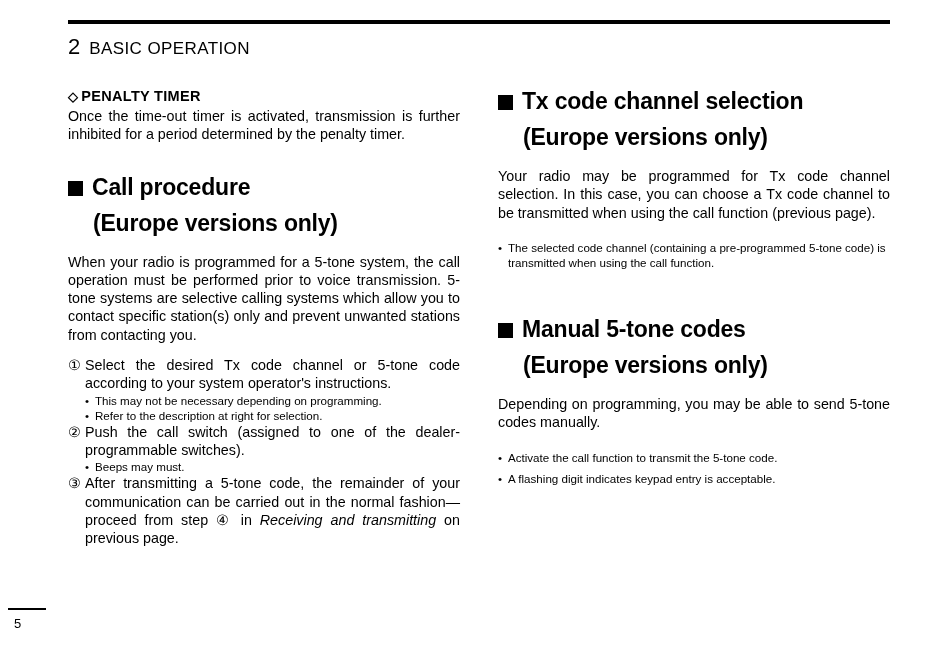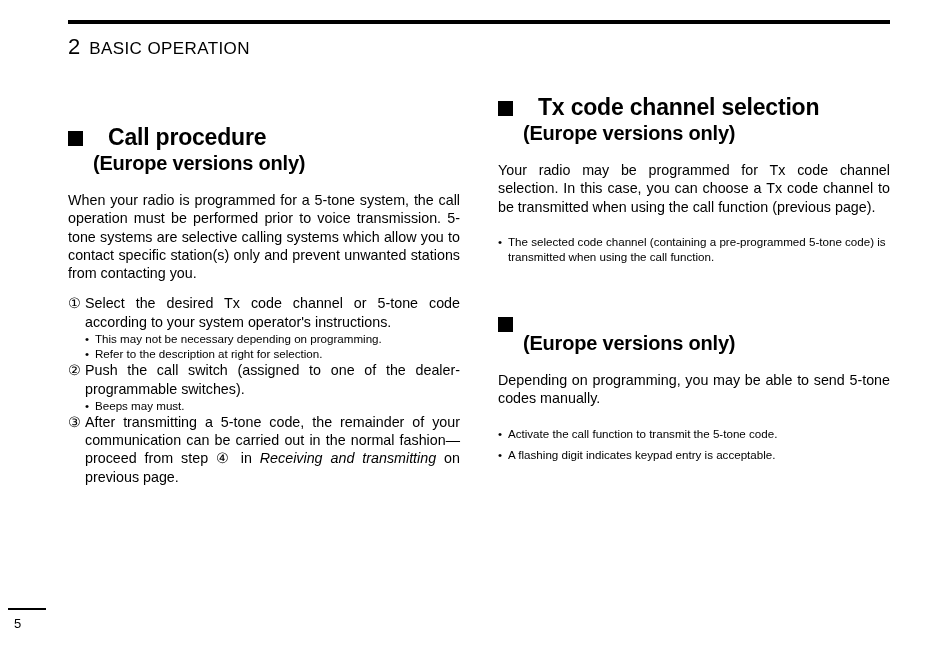--- a/index.html
+++ b/index.html
@@ -74,40 +74,39 @@
   }
   p.body {
     font-size: 14.3px;
     line-height: 1.28;
     margin: 0 0 0 0;
     text-align: justify;
   }
   .sq-head {
     display: flex;
     align-items: center;
-    gap: 25px;
+    gap: 9px;
     font-size: 23px;
     font-weight: bold;
     letter-spacing: -0.2px;
-    margin-top: 6px;
   }
   .sq {
     display: inline-block;
     width: 15px;
     height: 15px;
     background: #000;
     flex: none;
     position: relative;
     top: 1px;
   }
   .sq-sub {
-    font-size: 20px;
+    font-size: 23px;
     font-weight: bold;
     margin-left: 25px;
-    margin-top: 1px;
+    margin-top: 9px;
     letter-spacing: -0.2px;
   }
   .num-list {
     margin: 0;
     padding: 0;
     list-style: none;
   }
   .num-item {
     display: flex;
     font-size: 14.3px;
@@ -167,20 +166,26 @@
 
   <div class="chapter-head">
     <span class="chapter-num">2</span>
     <span class="chapter-title">BASIC OPERATION</span>
   </div>
 
   <div class="columns">
 
     <div class="col-left">
 
+      <div>
+        <div class="sub-head">
+          <span class="diamond">◇</span><span>PENALTY TIMER</span>
+        </div>
+        <p class="body">Once the time-out timer is activated, transmission is further inhibited for a period determined by the penalty timer.</p>
+      </div>
 
       <div class="spacer-30"></div>
 
       <div>
         <div class="sq-head">
           <span class="sq"></span>
           <span>Call procedure</span>
         </div>
         <div class="sq-sub">(Europe versions only)</div>
 
@@ -248,20 +253,21 @@
           <span class="bullet-text">The selected code channel (containing a pre-programmed 5-tone code) is transmitted when using the call function.</span>
         </div>
       </div>
 
       <div class="spacer-30"></div>
       <div class="spacer-16"></div>
 
       <div>
         <div class="sq-head">
           <span class="sq"></span>
+          <span>Manual 5-tone codes</span>
         </div>
         <div class="sq-sub">(Europe versions only)</div>
 
         <div class="spacer-16"></div>
 
         <p class="body">Depending on programming, you may be able to send 5-tone codes manually.</p>
 
         <div class="spacer-12"></div>
 
 

